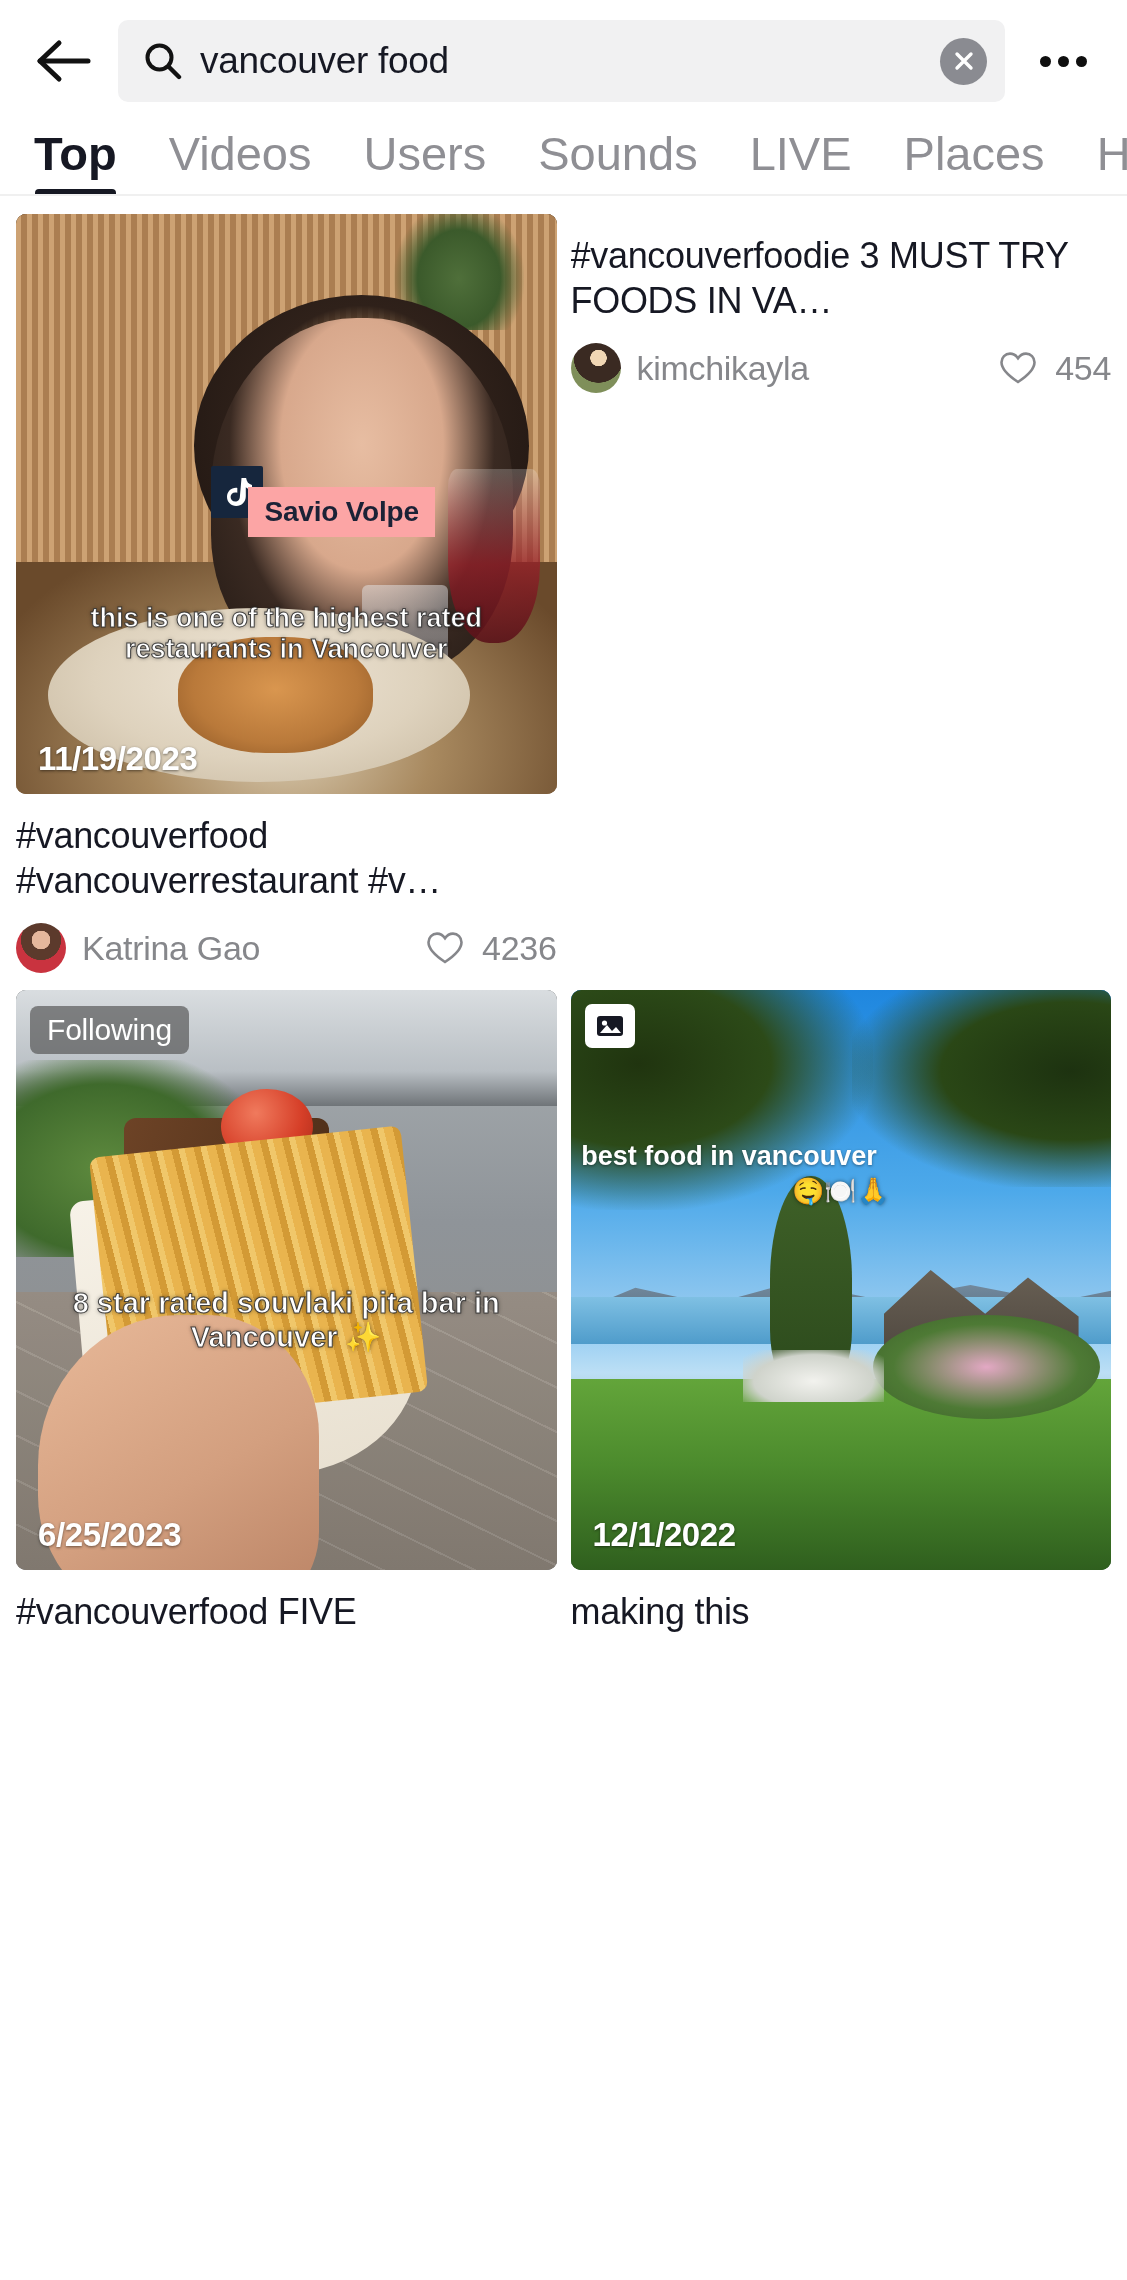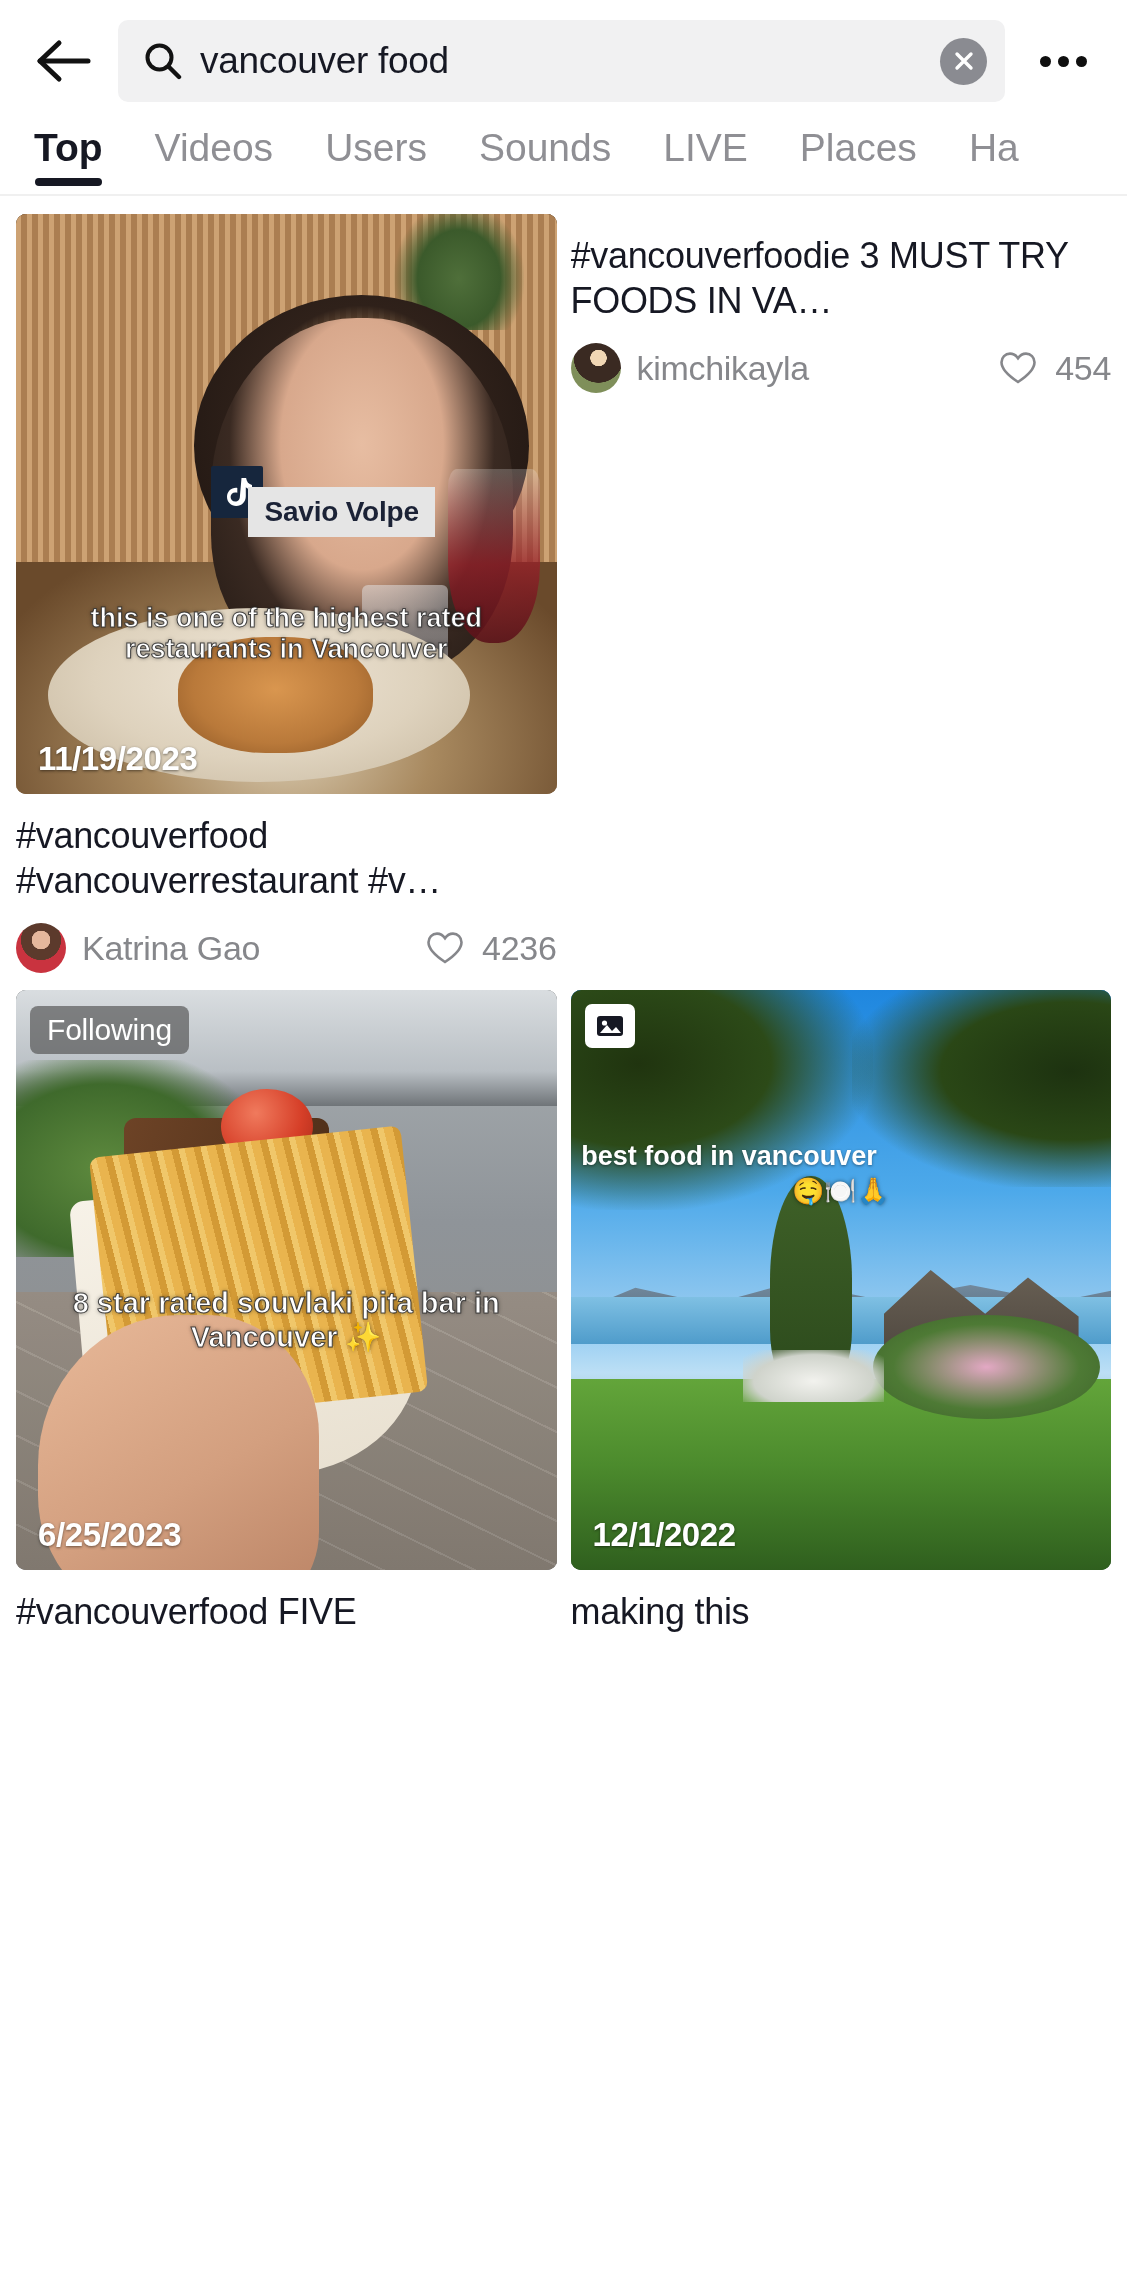--- a/index.html
+++ b/index.html
@@ -80,21 +80,21 @@
   .tabs {
     display: flex;
     align-items: flex-start;
     height: 74px;
     padding-left: 34px;
     gap: 52px;
     white-space: nowrap;
   }
   .tab {
     position: relative;
-    font-size: 39px;
+    font-size: 47px;
     color: #8f8f94;
     padding-top: 4px;
     flex: 0 0 auto;
   }
   .tab.active {
     color: #161823;
     font-weight: bold;
   }
   .tab.active::after {
     content: "";
@@ -165,21 +165,21 @@
     right: 6%;
     text-align: center;
     color: #fff;
     font-weight: bold;
     line-height: 1.18;
     -webkit-text-stroke: 1px rgba(40,40,40,0.85);
     text-shadow: 0 0 4px rgba(0,0,0,0.55);
   }
   .label-chip {
     position: absolute;
-    background: #e5e5e5;
+    background: #fca5a5;
     color: #1b2236;
     font-weight: bold;
     padding: 9px 16px;
     font-size: 28px;
     letter-spacing: -0.2px;
     white-space: nowrap;
   }
   .label-chip-logo {
     position: absolute;
     background: #16263d;

